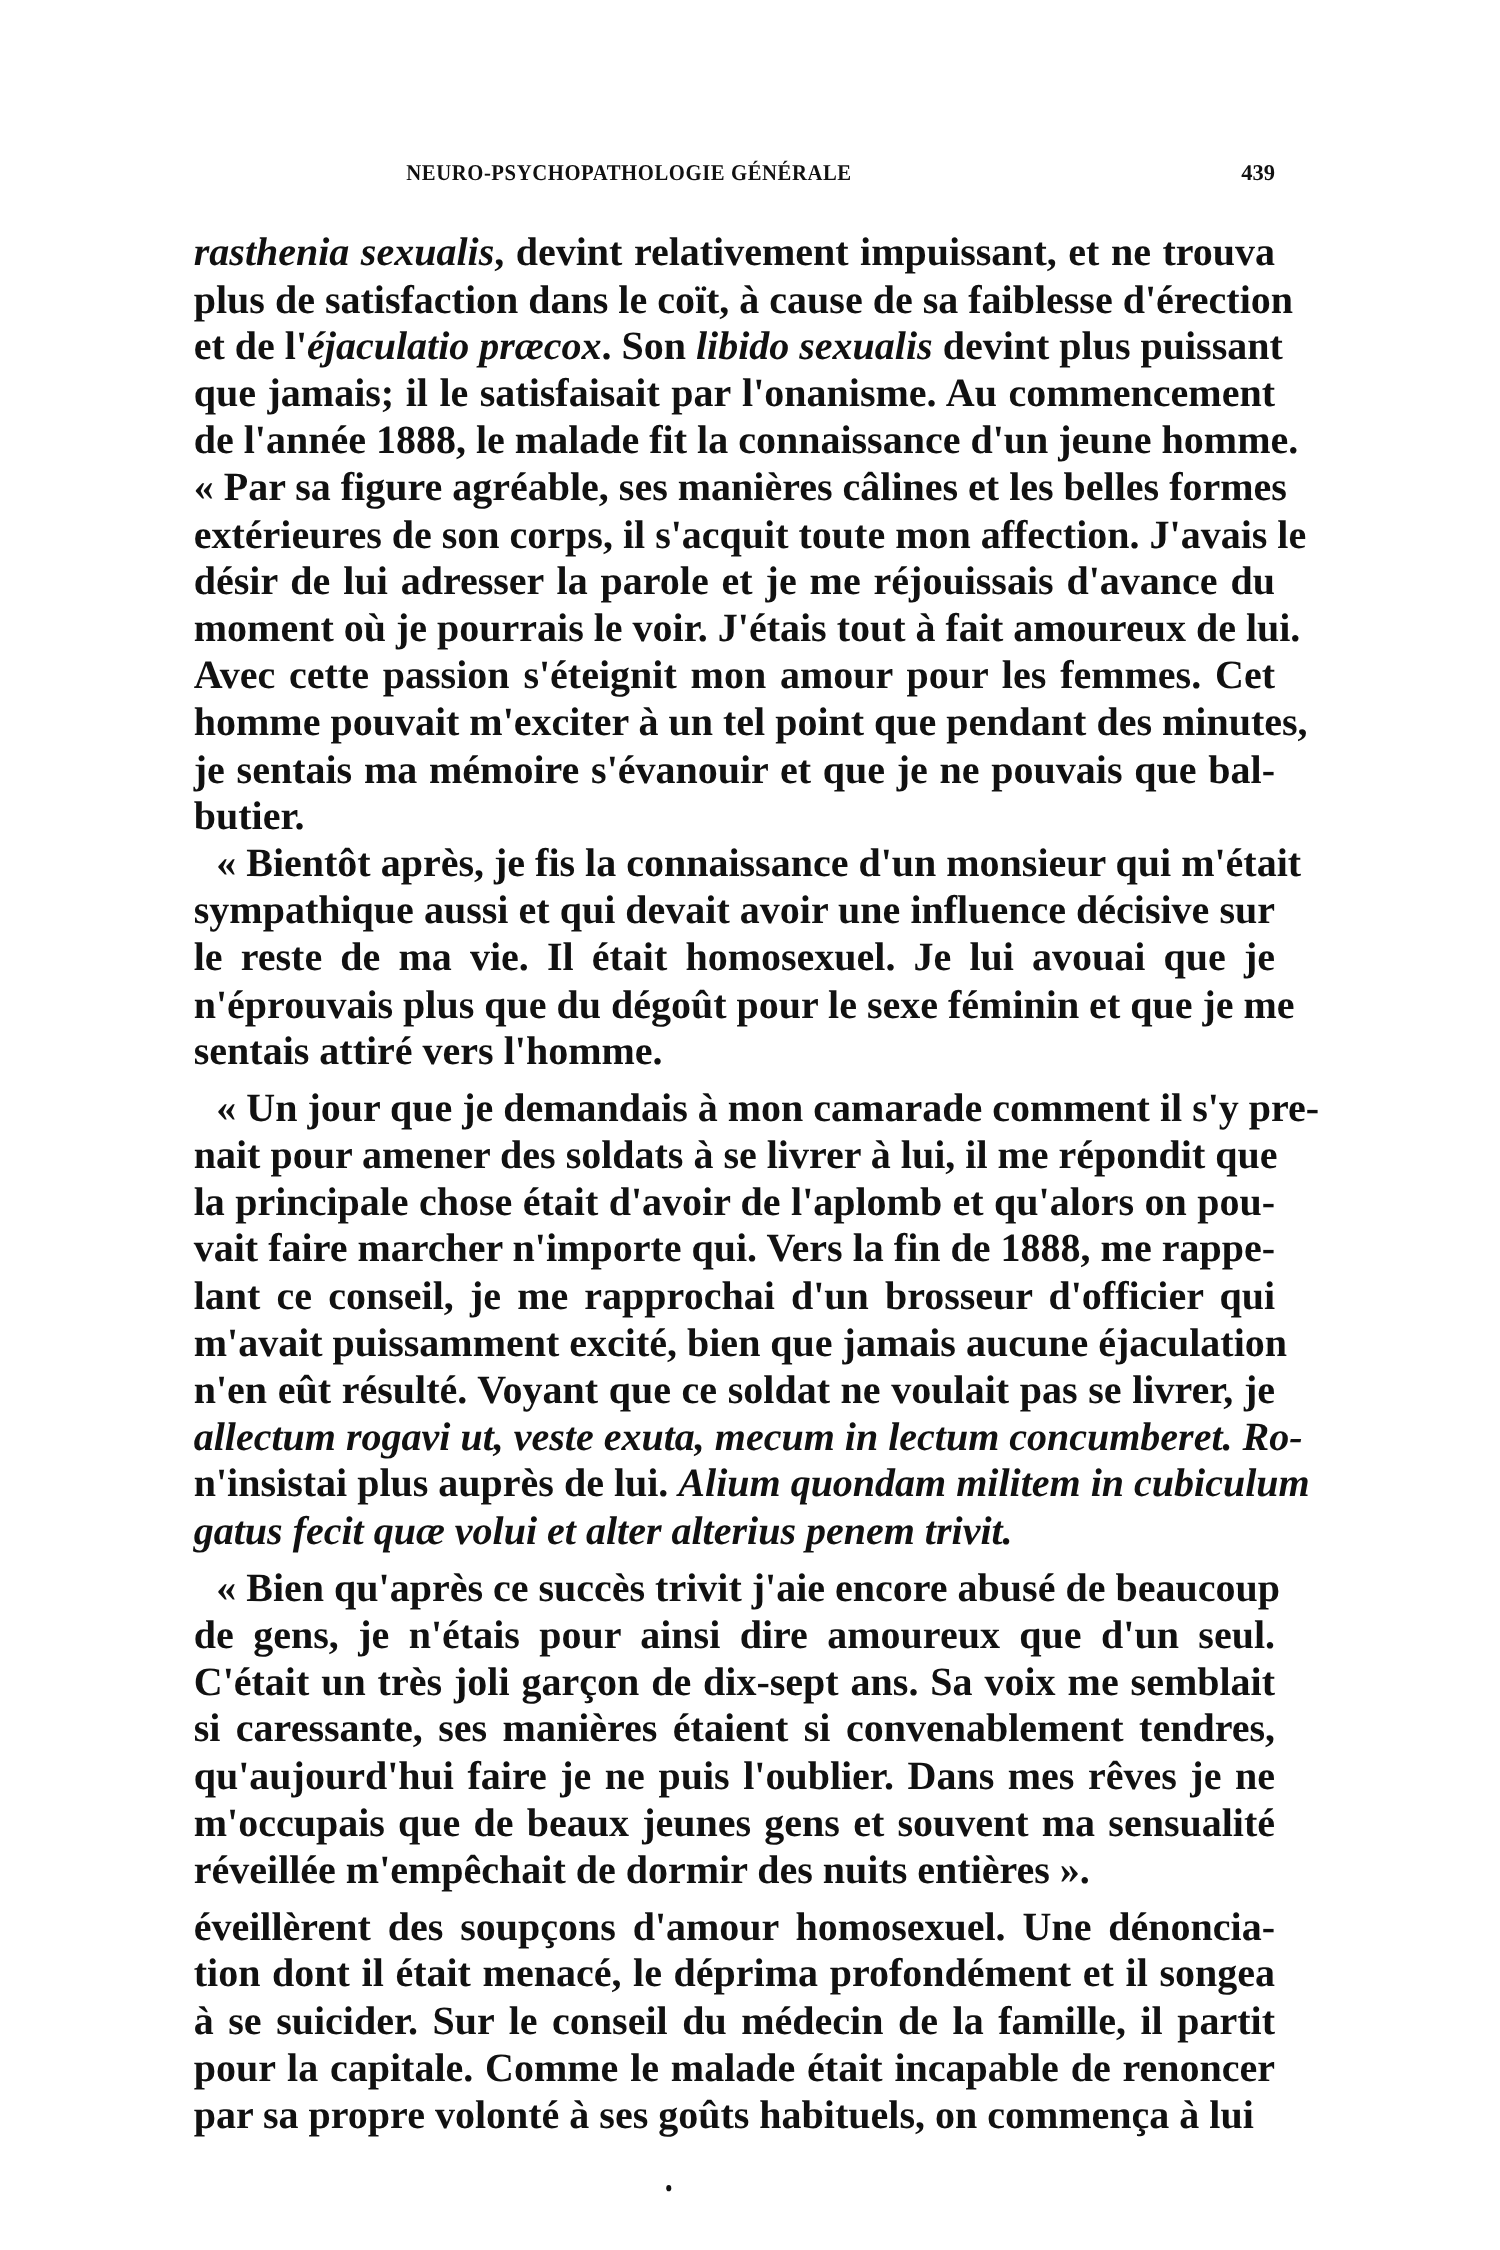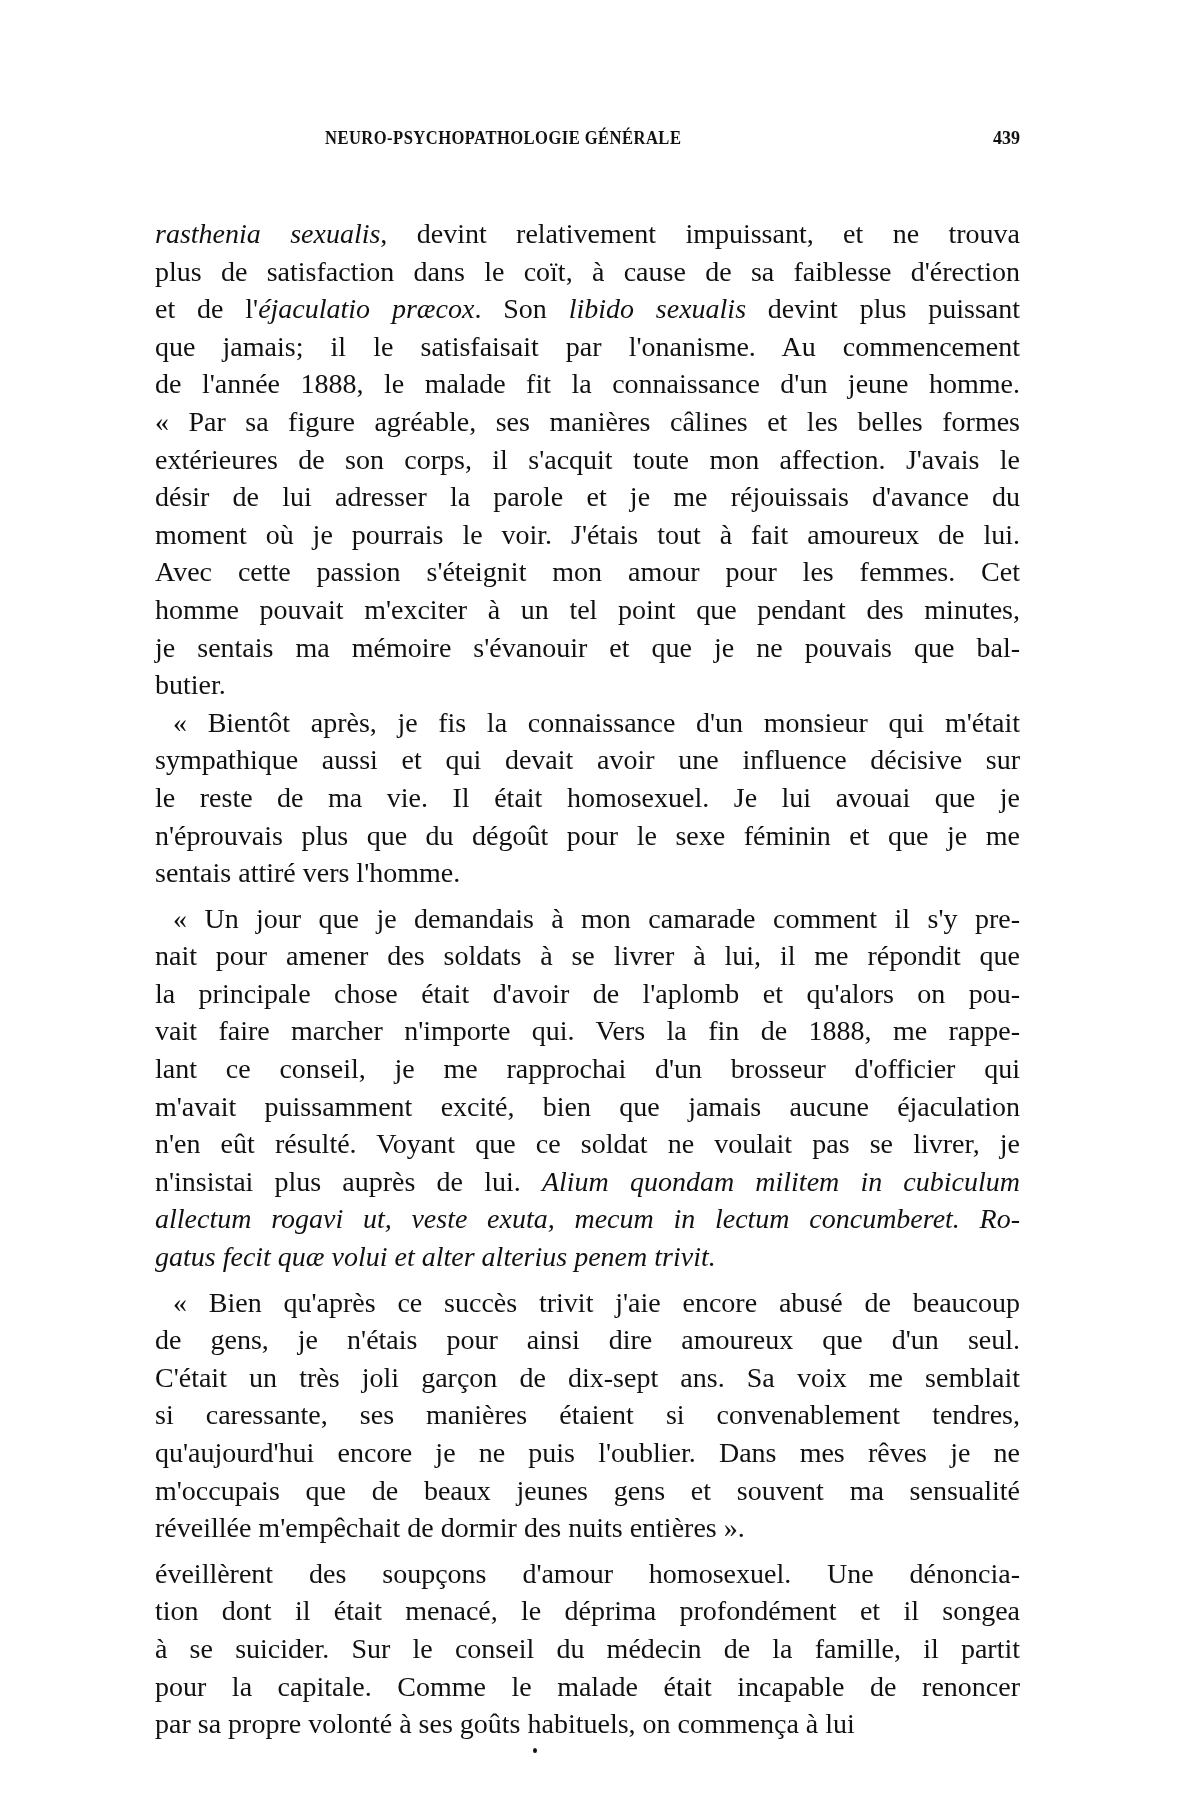--- a/index.html
+++ b/index.html
@@ -3,21 +3,21 @@
 <meta charset="utf-8">
 <style>
   html, body { margin:0; padding:0; background:#ffffff; }
   body { width:1200px; height:1800px; position:relative; overflow:hidden; color:#111; }
   .page { position:absolute; left:155px; top:0; width:865px; }
   .header { position:absolute; top:128px; left:0; width:865px; height:40px;
     font-family:"Liberation Serif", serif; font-weight:bold; font-size:18px; }
   .header .title { position:absolute; left:170px; top:0; letter-spacing:0.5px; transform:scaleX(0.92); transform-origin:left; }
   .header .pgnum { position:absolute; right:0; top:0;text-align:center; }
   .body { position:absolute; top:183px; left:0; width:865px;
-    font-family:"Liberation Serif", serif; font-weight:normal; font-size:28px; line-height:37.6px;margin-top:32px; }
+    font-family:"Liberation Serif", serif; font-weight:bold; font-size:32px; line-height:37.6px; }
   .line { display:block; white-space:nowrap; text-align:justify; text-align-last:justify; height:37.6px; overflow:visible; }
   .line.last { text-align-last:left; }
   .line.indent { padding-left:18px; }
   .gap { height:8px; }
   .it { font-style:italic; }
   .dot { position:absolute; left:533px; top:1748px; width:4px; height:5px; background:#111; border-radius:50%; }
 </style>
 </head>
 <body>
 
@@ -51,31 +51,31 @@
       </div>
       <div class="gap"></div>
       <div>
         <span class="line indent"><span>« Un jour que je demandais à mon camarade comment il s'y pre-</span></span>
         <span class="line"><span>nait pour amener des soldats à se livrer à lui, il me répondit que</span></span>
         <span class="line"><span>la principale chose était d'avoir de l'aplomb et qu'alors on pou-</span></span>
         <span class="line"><span>vait faire marcher n'importe qui. Vers la fin de 1888, me rappe-</span></span>
         <span class="line"><span>lant ce conseil, je me rapprochai d'un brosseur d'officier qui</span></span>
         <span class="line"><span>m'avait puissamment excité, bien que jamais aucune éjaculation</span></span>
         <span class="line"><span>n'en eût résulté. Voyant que ce soldat ne voulait pas se livrer, je</span></span>
+        <span class="line"><span class="it">allectum rogavi ut, veste exuta, mecum in lectum concumberet. Ro-</span></span>
         <span class="line"><span>n'insistai plus auprès de lui. </span><span class="it">Alium quondam militem in cubiculum</span></span>
-        <span class="line"><span class="it">allectum rogavi ut, veste exuta, mecum in lectum concumberet. Ro-</span></span>
         <span class="line last"><span class="it">gatus fecit quæ volui et alter alterius penem trivit.</span></span>
       </div>
       <div class="gap"></div>
       <div>
         <span class="line indent"><span>« Bien qu'après ce succès trivit j'aie encore abusé de beaucoup</span></span>
         <span class="line"><span>de gens, je n'étais pour ainsi dire amoureux que d'un seul.</span></span>
         <span class="line"><span>C'était un très joli garçon de dix-sept ans. Sa voix me semblait</span></span>
         <span class="line"><span>si caressante, ses manières étaient si convenablement tendres,</span></span>
-        <span class="line"><span>qu'aujourd'hui encore je ne puis l'oublier. Dans mes rêves je ne</span></span>
+        <span class="line"><span>qu'aujourd'hui faire je ne puis l'oublier. Dans mes rêves je ne</span></span>
         <span class="line"><span>m'occupais que de beaux jeunes gens et souvent ma sensualité</span></span>
         <span class="line last"><span>réveillée m'empêchait de dormir des nuits entières ».</span></span>
       </div>
       <div class="gap"></div>
       <div>
         <span class="line"><span>éveillèrent des soupçons d'amour homosexuel. Une dénoncia-</span></span>
         <span class="line"><span>tion dont il était menacé, le déprima profondément et il songea</span></span>
         <span class="line"><span>à se suicider. Sur le conseil du médecin de la famille, il partit</span></span>
         <span class="line"><span>pour la capitale. Comme le malade était incapable de renoncer</span></span>
         <span class="line last"><span>par sa propre volonté à ses goûts habituels, on commença à lui</span></span>

